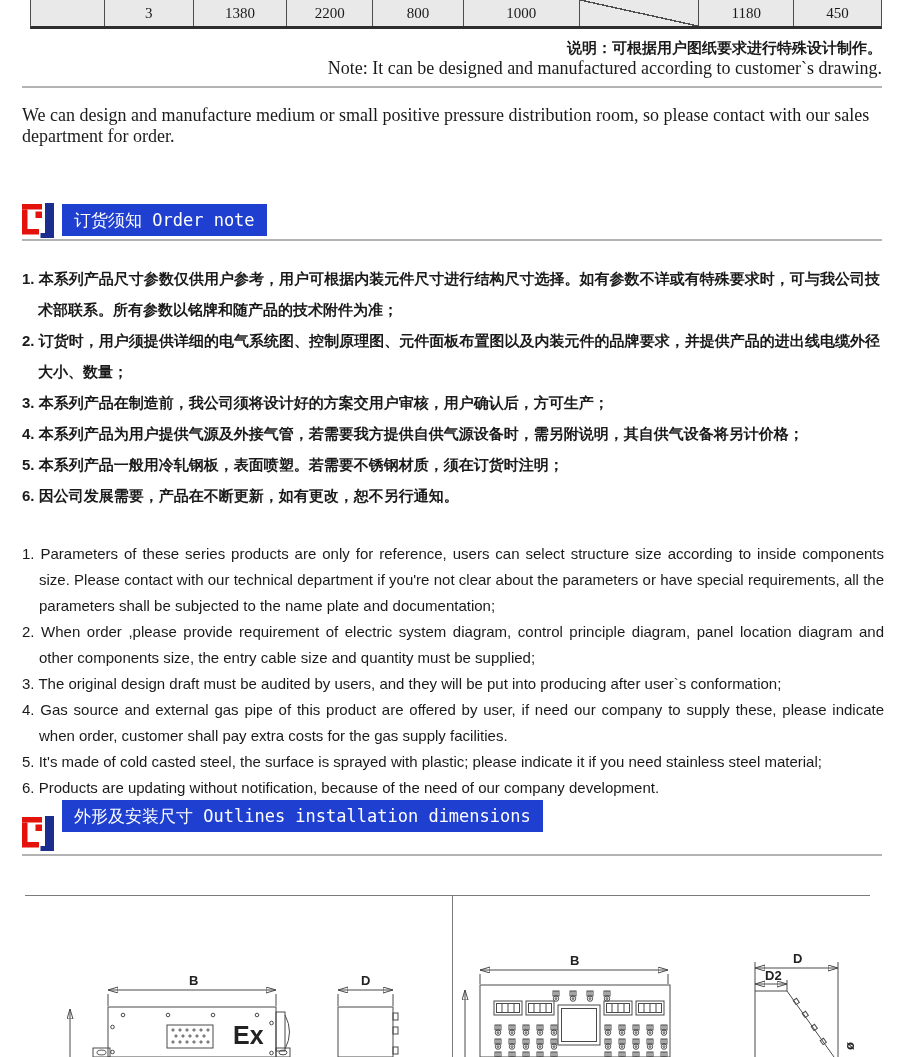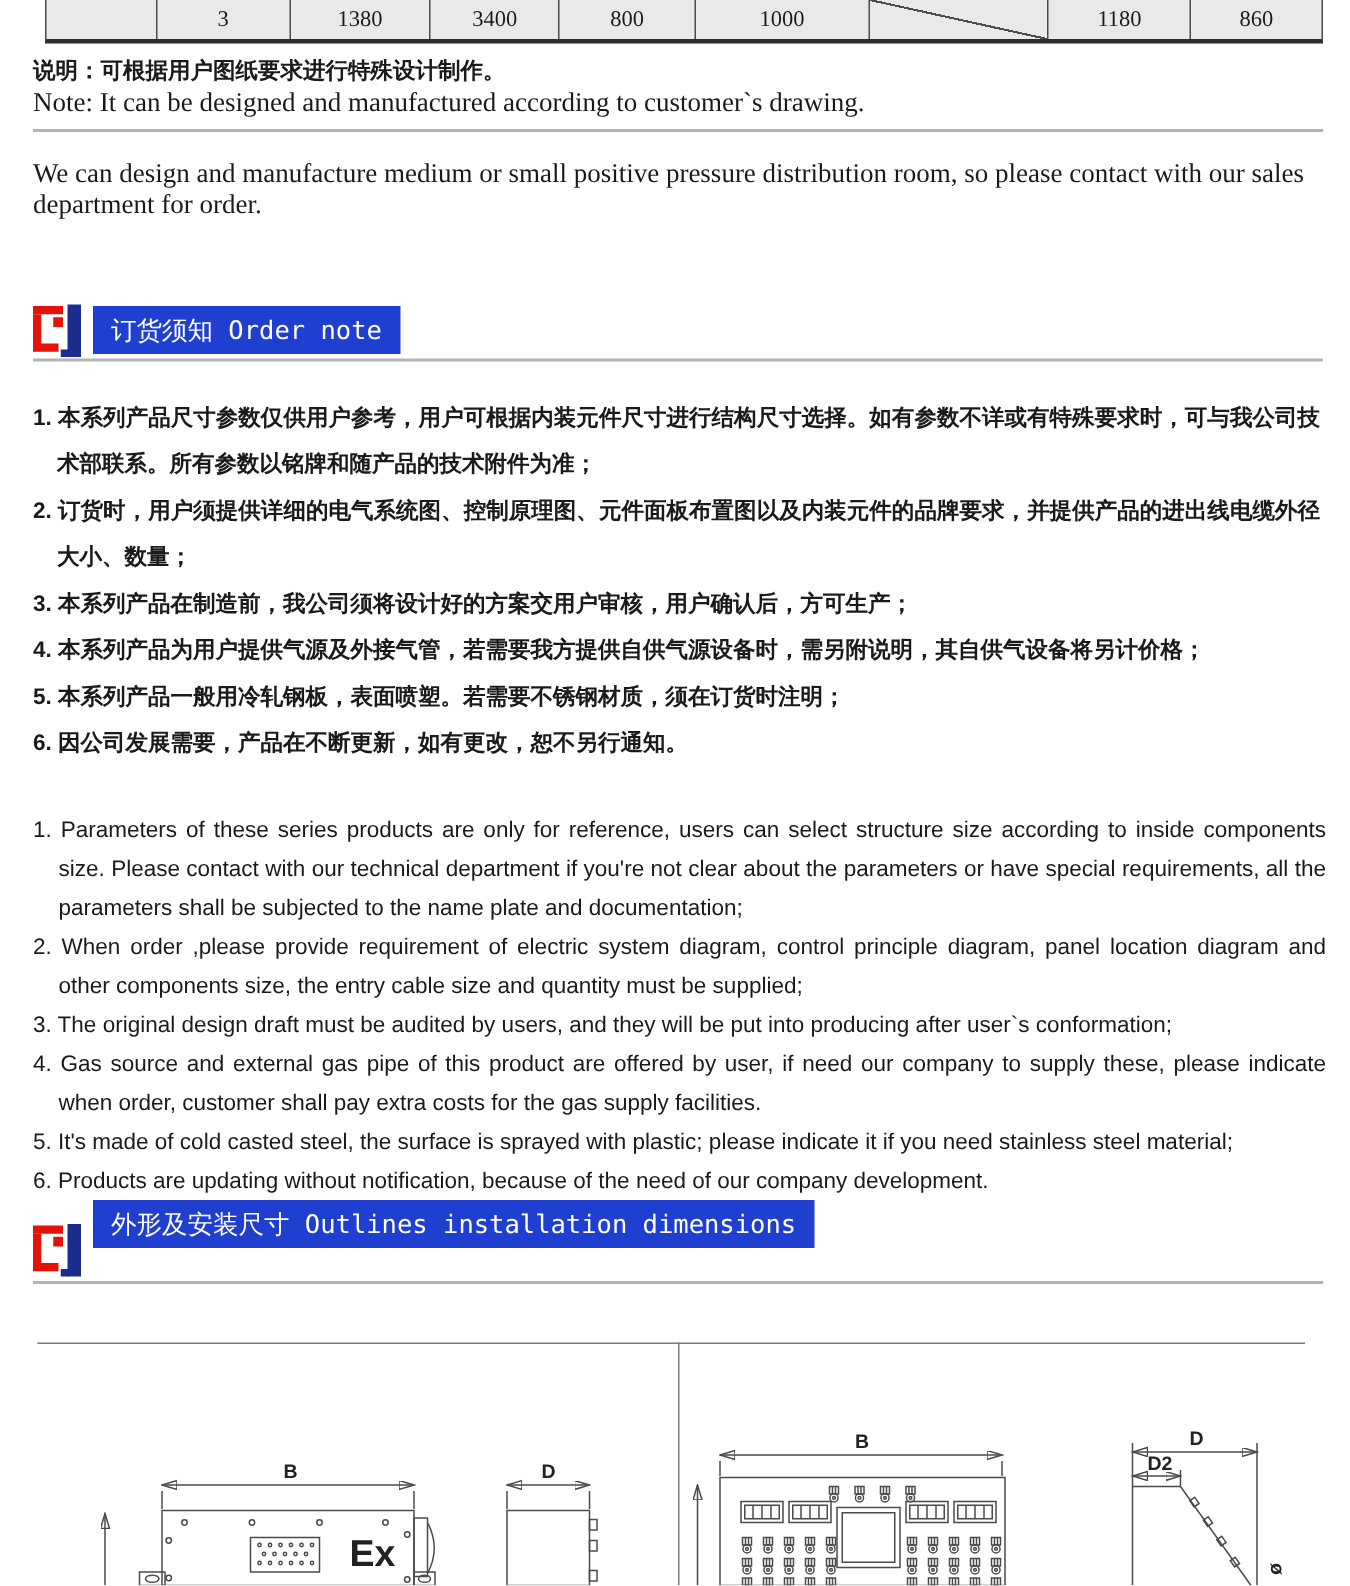--- a/index.html
+++ b/index.html
@@ -27,21 +27,21 @@
   .clip { display:block; margin-top:-18px; font-weight:bold; }
   .diag {
     background:linear-gradient(to top right,
       transparent calc(50% - 0.7px), #4d4d4d calc(50% - 0.7px),
       #4d4d4d calc(50% + 0.7px), transparent calc(50% + 0.7px));
   }
 
   
   .zh-bold { font-size:15px; font-weight:bold; line-height:21px; }
   .en-serif { font-family:"Liberation Serif", serif; font-size:18px; line-height:21px; }
-  .note-block  { position:absolute; left:22px; top:37px; width:860px; }
+  .note-block  { position:absolute; left:22px; top:37px; width:860px;text-align:right; }
   .intro-block { position:absolute; left:22px; top:105px; width:862px; }
 
   .hr { position:absolute; left:22px; width:860px; height:2px; background:#b3b3b3; }
   .hr1 { top:86px; } .hr2 { top:239px; } .hr3 { top:854px; }
 
   
   .logo { position:absolute; left:21px; width:35px; height:40px; }
   .section-title {
     position:absolute; height:32px; display:inline-flex; align-items:center;
     padding:0 12px; color:#fff; font-family:"DejaVu Sans Mono", monospace;
@@ -73,26 +73,26 @@
 <body>
 
 <div class="page">
 
   <div class="spec-table">
     <div class="tcell c0">
         <span class="clip">G2</span>
       </div>
     <div class="tcell c1">3</div>
     <div class="tcell c2">1380</div>
-    <div class="tcell c3">3400</div>
+    <div class="tcell c3">2200</div>
     <div class="tcell c4">800</div>
     <div class="tcell c5">1000</div>
     <div class="tcell c6 diag"></div>
     <div class="tcell c7">1180</div>
-    <div class="tcell c8">860</div>
+    <div class="tcell c8">450</div>
   </div>
 
   <div class="note-block">
     <div class="zh-bold">说明：可根据用户图纸要求进行特殊设计制作。</div>
     <div class="en-serif">Note: It can be designed and manufactured according to customer`s drawing.</div>
   </div>
 
   <div class="hr hr1"></div>
 
   <div class="intro-block">

